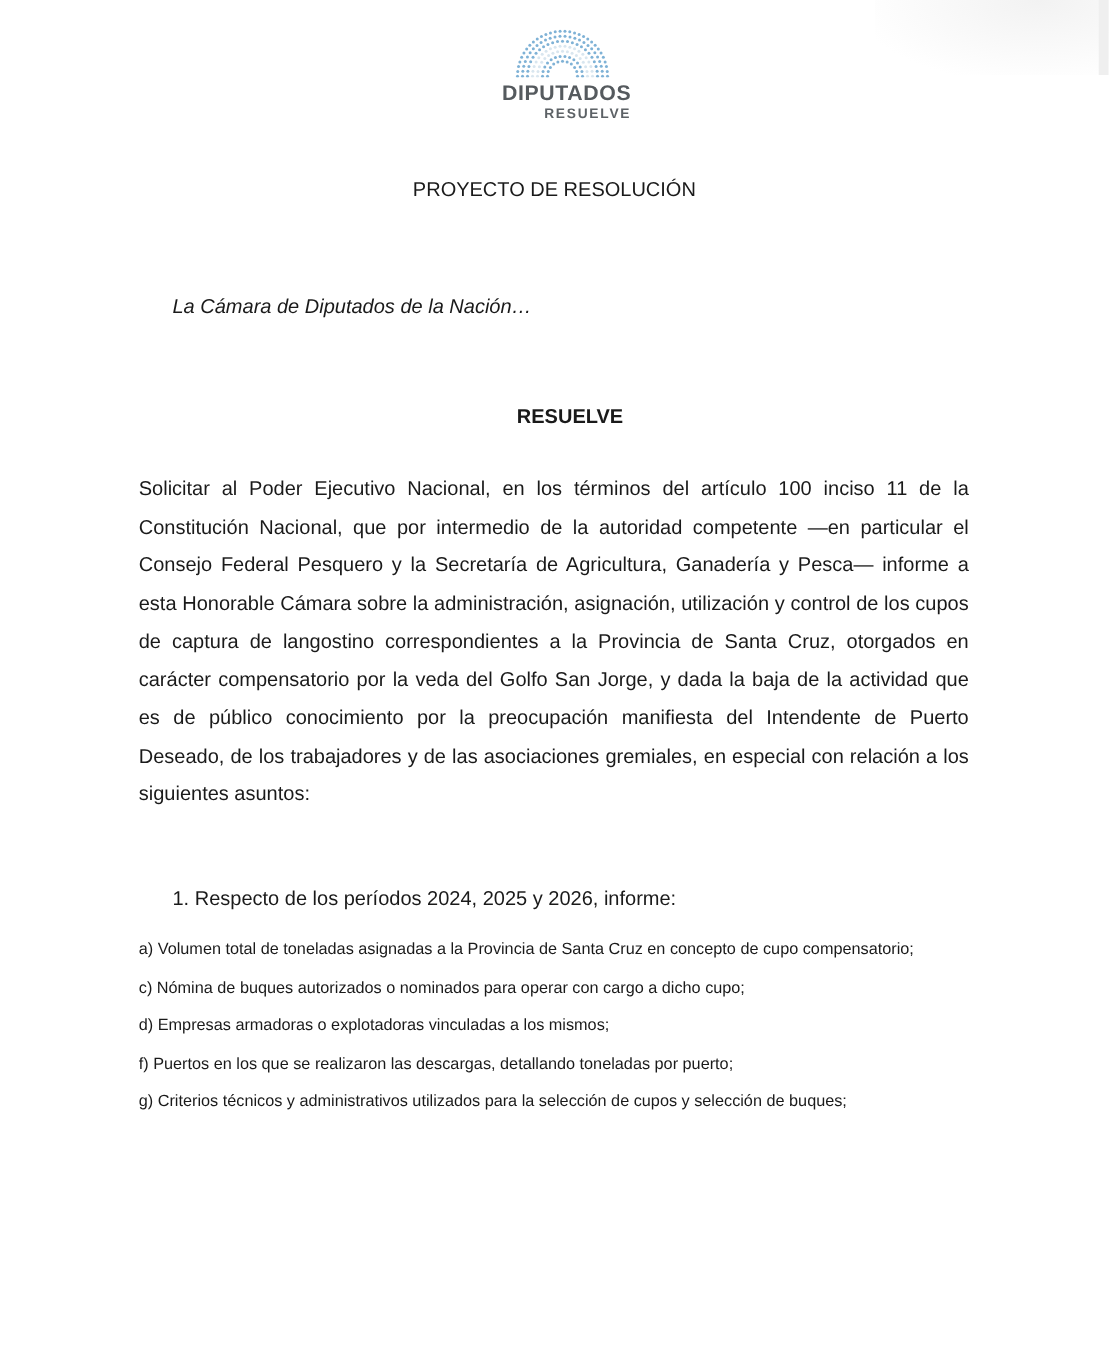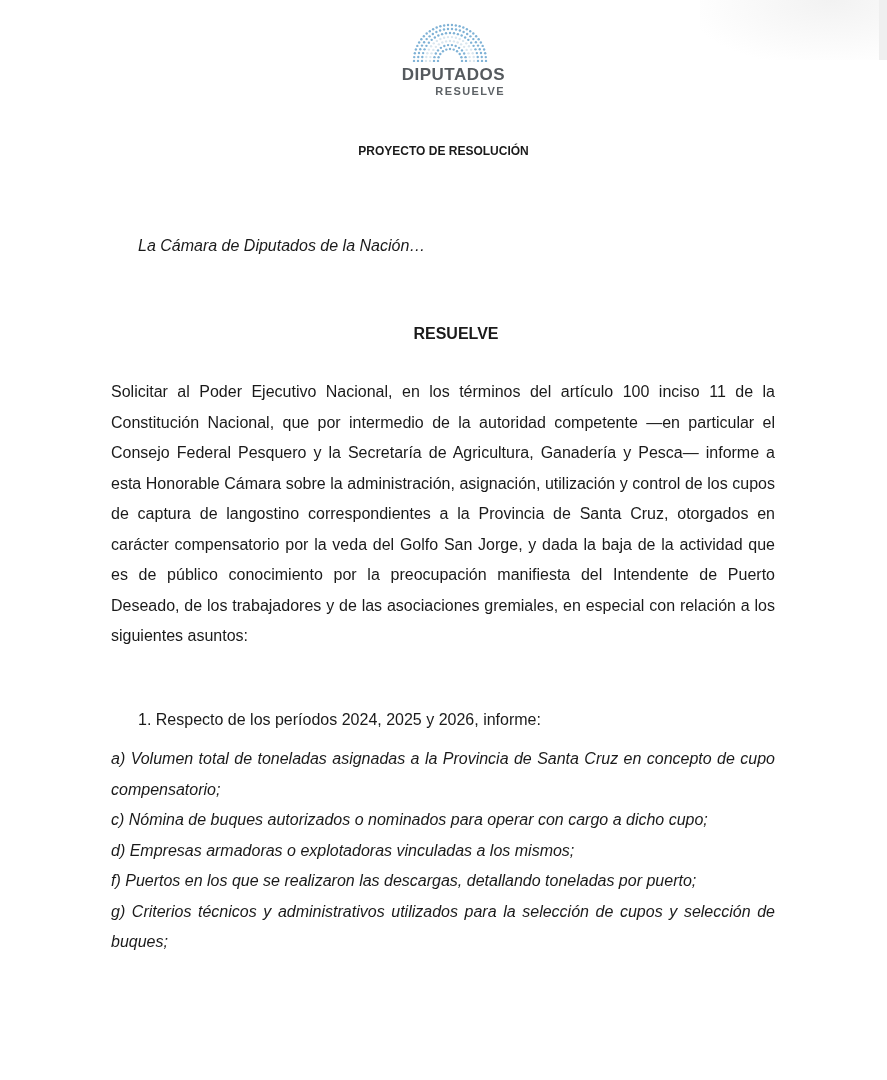--- a/index.html
+++ b/index.html
@@ -23,39 +23,39 @@
     .logo svg { display: block; margin: 0 auto; }
     .logo-title {
       font-size: 17px; font-weight: 600; letter-spacing: 0.5px; color: #555a5e;
       margin-top: 4px; line-height: 18px;
     }
     .logo-sub {
       font-size: 11px; font-weight: 700; letter-spacing: 1.4px; color: #5d6266; line-height: 14px;
     }
     .title {
       position: absolute; left: 0; width: 887px; text-align: center;
-      font-weight: 700; font-size: 12px; top: 144px;
+      font-weight: 400; font-size: 16px; top: 144px;
     }
     .preamble {
       position: absolute; left: 138px; top: 237px; font-style: italic; font-size: 16px;
     }
     .resuelve {
       position: absolute; left: 0; width: 912px; text-align: center;
       font-weight: 700; font-size: 16px; top: 325px;
     }
     .body-text {
       position: absolute; left: 111px; width: 664px; top: 377px;
       font-size: 16px; line-height: 30.5px; text-align: justify;
     }
     .list-head {
       position: absolute; left: 138px; top: 690px; font-size: 16px; margin-top: 21px;
     }
     .items {
       position: absolute; left: 111px; width: 664px; top: 744px;
-      font-size: 16px; line-height: 30.5px; text-align: justify; font-style: italic;
+      font-size: 13px; line-height: 30.5px; text-align: justify;
     }
     .items p { margin: 0; }
   </style>
 </head>
 <body>
 
 <div class="corner-shade"></div>
 <div class="edge-strip"></div>
 
 <div class="logo">

